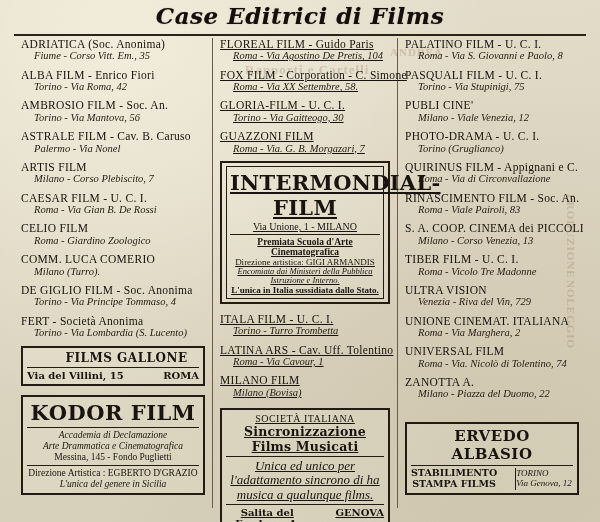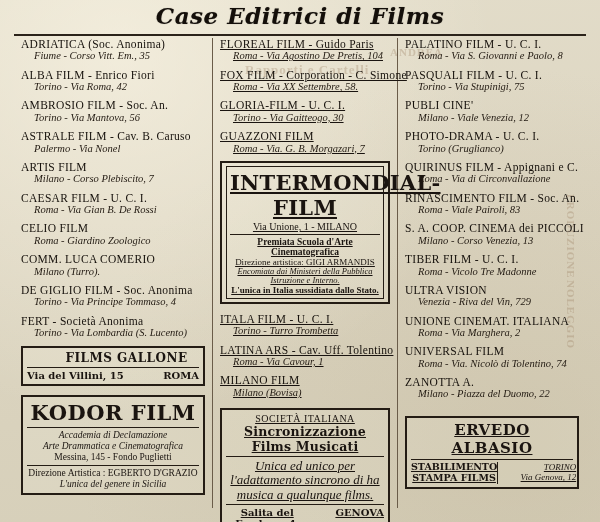--- a/index.html
+++ b/index.html
@@ -205,44 +205,45 @@
     letter-spacing: 0.2px;
   }
   #ad-sif .t3 {
     font-family: "Liberation Serif", serif;
     font-style: italic;
     font-size: 13px;
     line-height: 1.1;
   }
 
   
-  #ad-ervedo { margin-top: 16px; text-decoration: underline; }
+  #ad-ervedo { margin-top: 22px; }
   #ad-ervedo .name {
     font-family: "DejaVu Serif", serif;
     font-weight: bold;
     font-size: 15px;
     letter-spacing: 0.5px;
   }
   #ad-ervedo .row2 {
     display: flex;
     align-items: stretch;
     font-family: "DejaVu Serif", serif;
     font-weight: bold;
     font-size: 9.5px;
     line-height: 1.15;
+    gap: 18px;
   }
   #ad-ervedo .row2 .left { flex: 1; text-align: center; }
   #ad-ervedo .row2 .right {
     flex: 0 0 78px;
     border-left: 1px solid #241c14;
     font-family: "Liberation Serif", serif;
     font-weight: normal;
     font-size: 9px;
     font-style: italic;
-    text-align: right;
+    text-align: left;
   }
 </style>
 </head>
 <body>
 
 <div class="page">
 
   <div class="ghost g1">ANDREA</div>
   <div class="ghost g2">Rapporti e Cartelli</div>
   <div class="ghost g3">PRODUZIONE</div>

